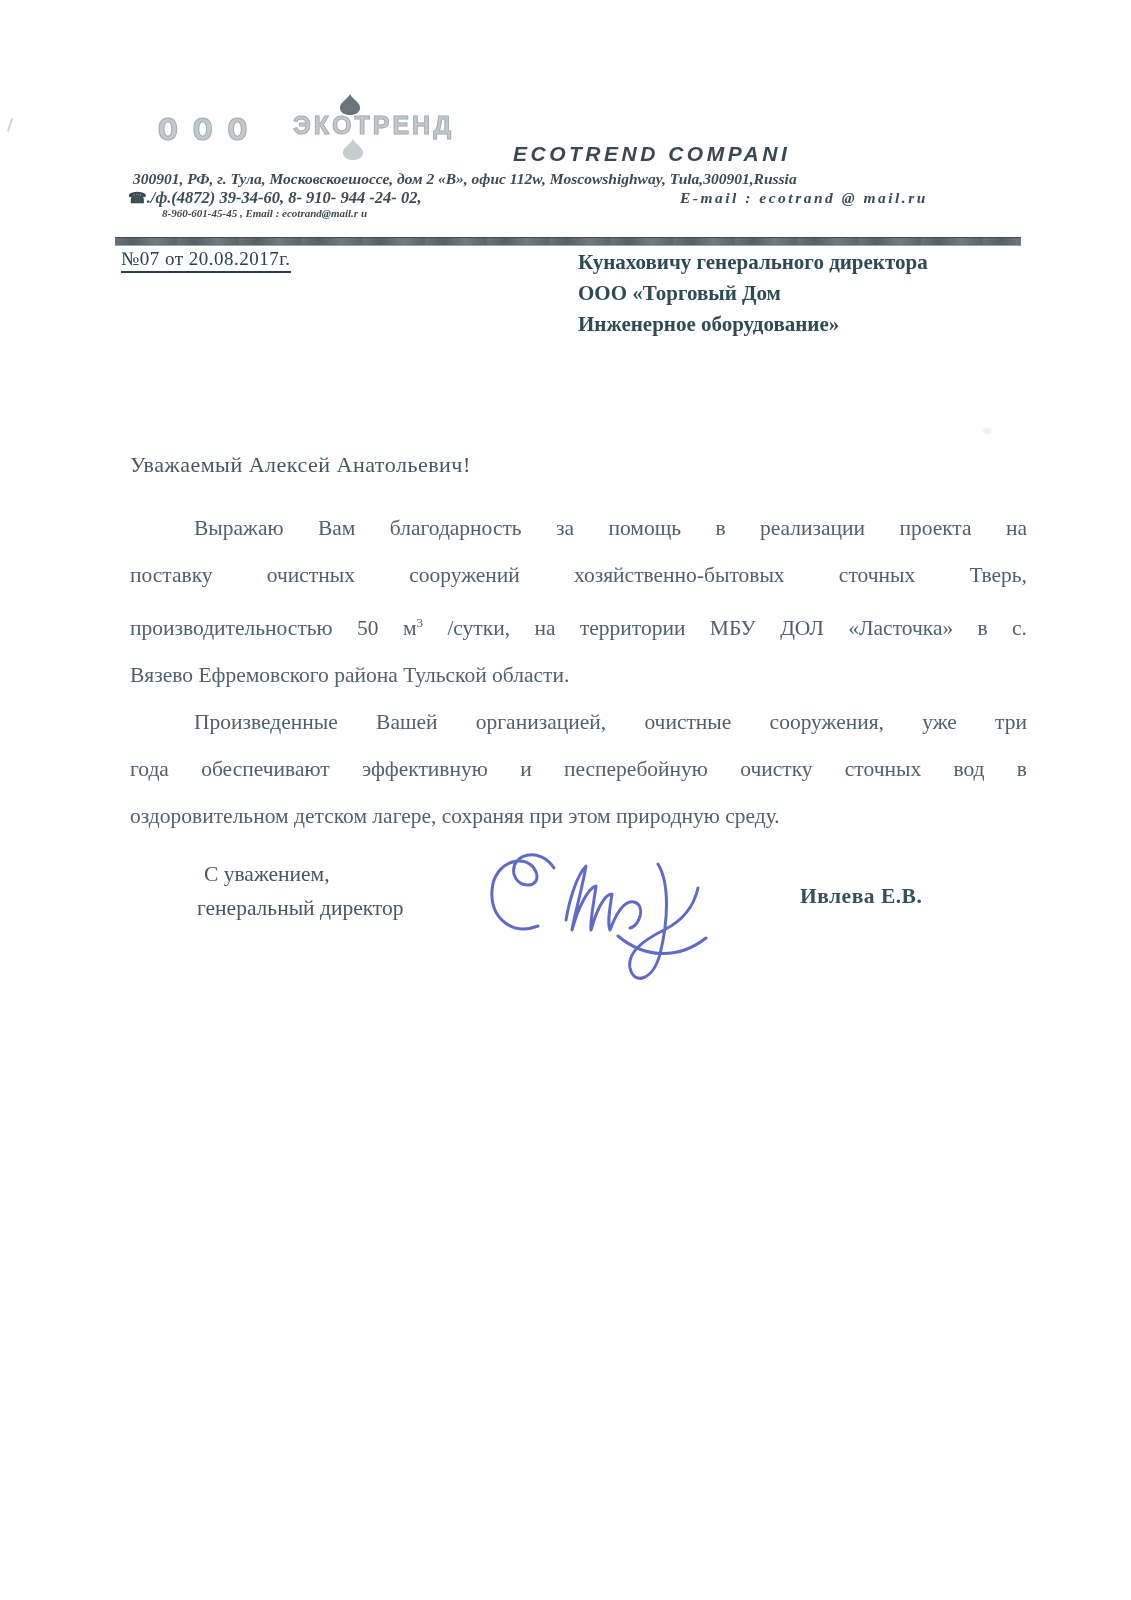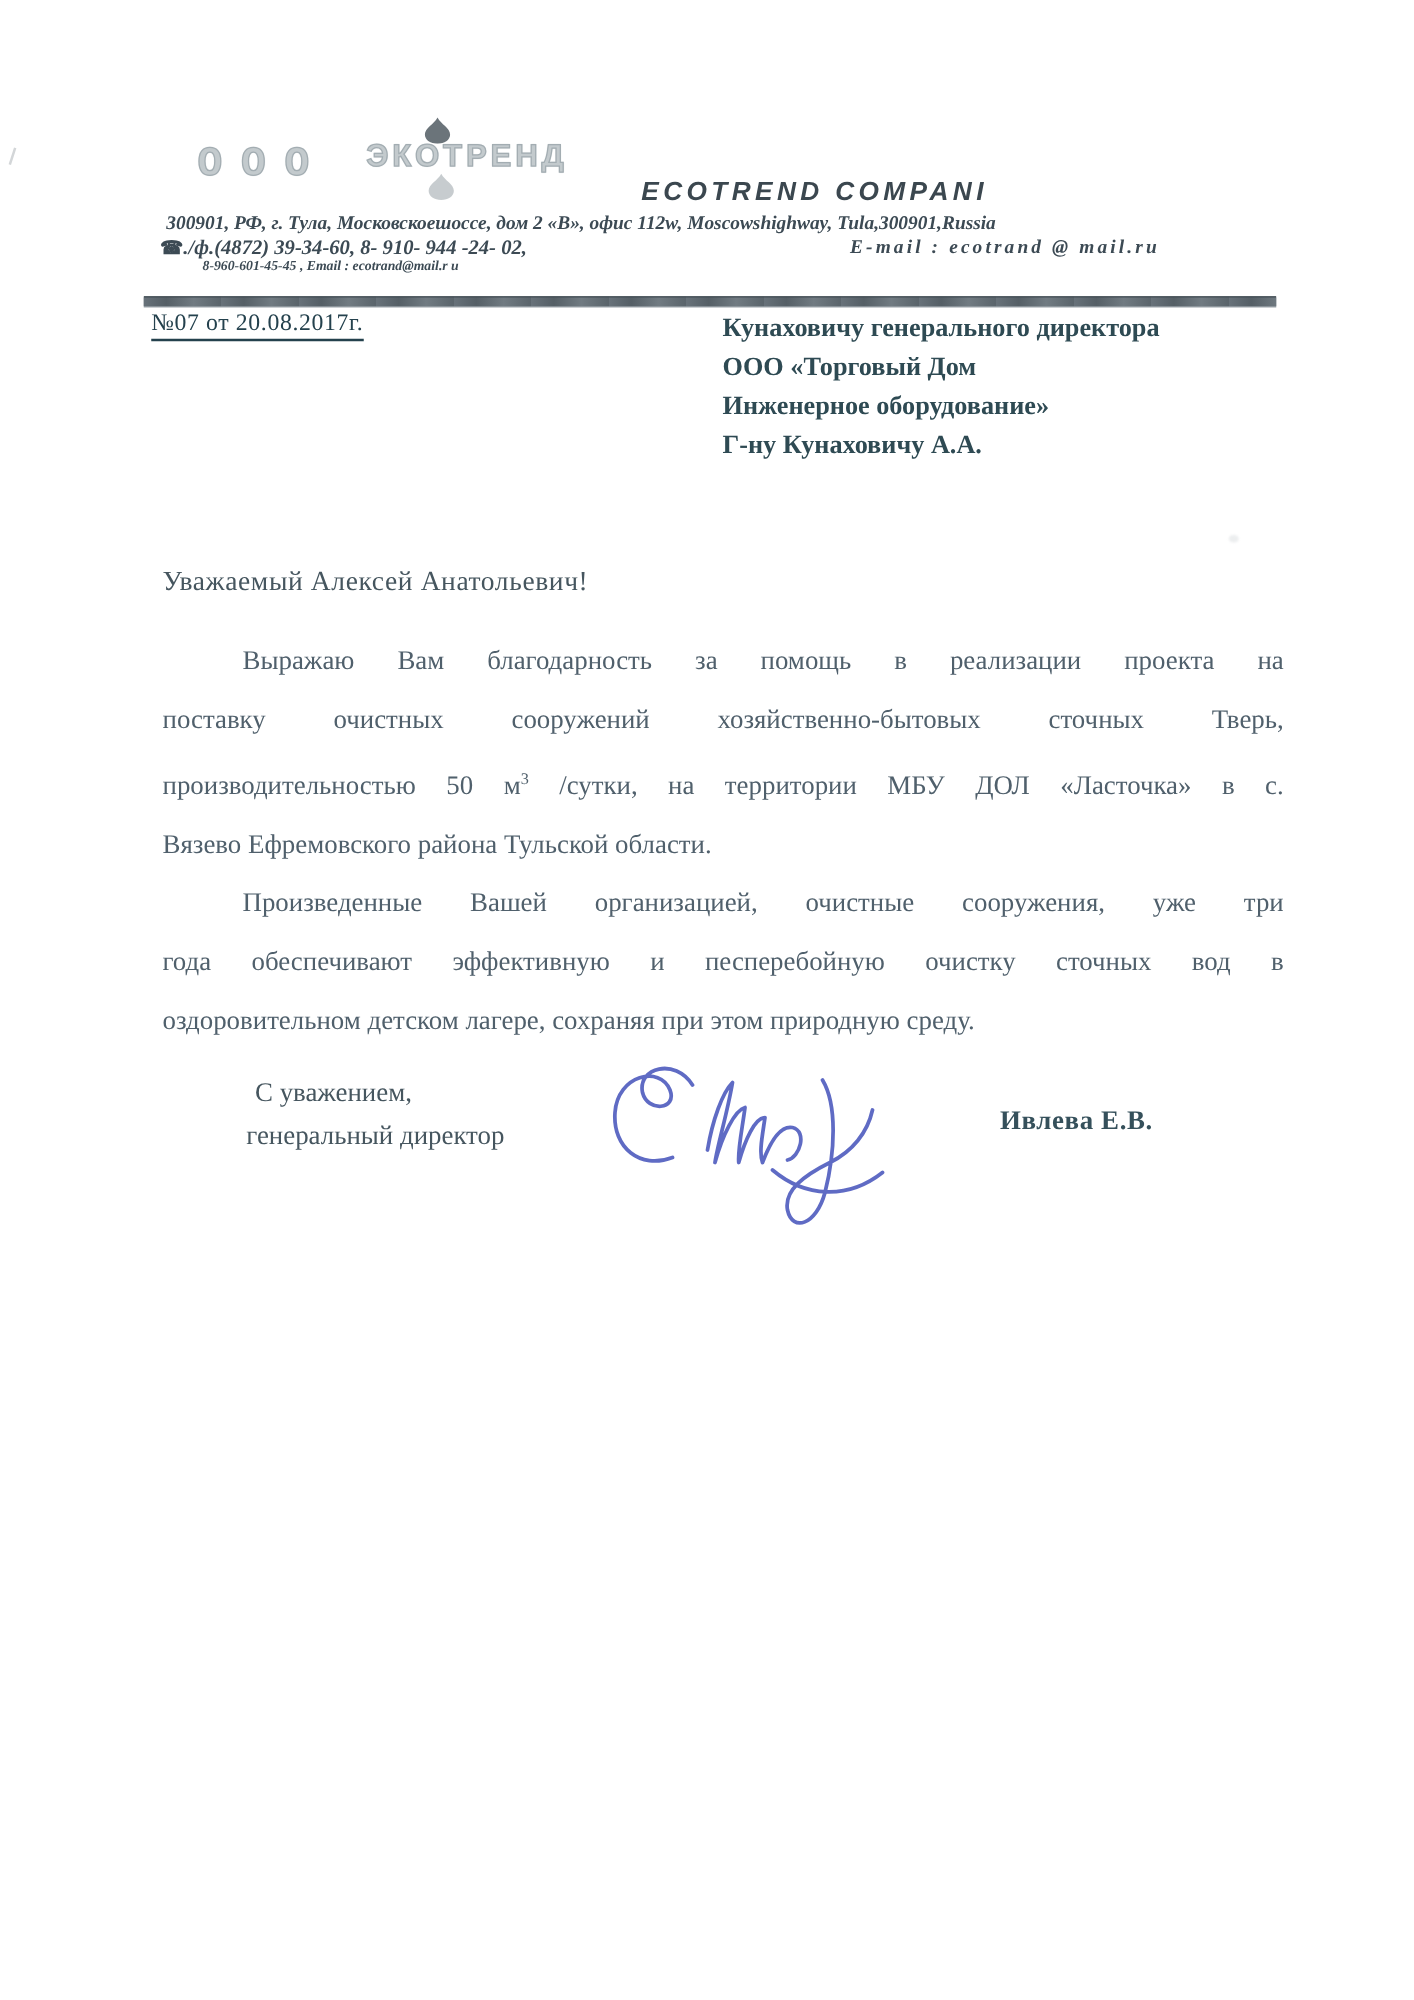--- a/index.html
+++ b/index.html
@@ -85,21 +85,20 @@
 <div class="abs hdr-line email-right">E-mail : ecotrand @ mail.ru</div>
 <div class="abs hdr-line phones2">8-960-601-45-45 , Email  :  ecotrand@mail.r u</div>
 
 <div class="abs divider"></div>
 
 <div class="abs ref">№07 от 20.08.2017г.</div>
 <div class="abs recipient">
   <div>Кунаховичу генерального директора</div>
   <div>ООО «Торговый Дом</div>
   <div>Инженерное оборудование»</div>
-  <div>Г-ну Кунаховичу А.А.</div>
 </div>
 
 <div class="abs salutation">Уважаемый Алексей Анатольевич!</div>
 <div class="abs letter-body">
     <div>
       <div class="line indent jl"><span>Выражаю Вам благодарность за помощь в реализации проекта на</span></div>
       <div class="line jl"><span>поставку очистных сооружений хозяйственно-бытовых сточных Тверь,</span></div>
       <div class="line jl"><span>производительностью 50 м</span><sup>3</sup><span> /сутки, на территории МБУ ДОЛ «Ласточка» в с.</span></div>
       <div class="line"><span>Вязево Ефремовского района Тульской области.</span></div>
     </div>

